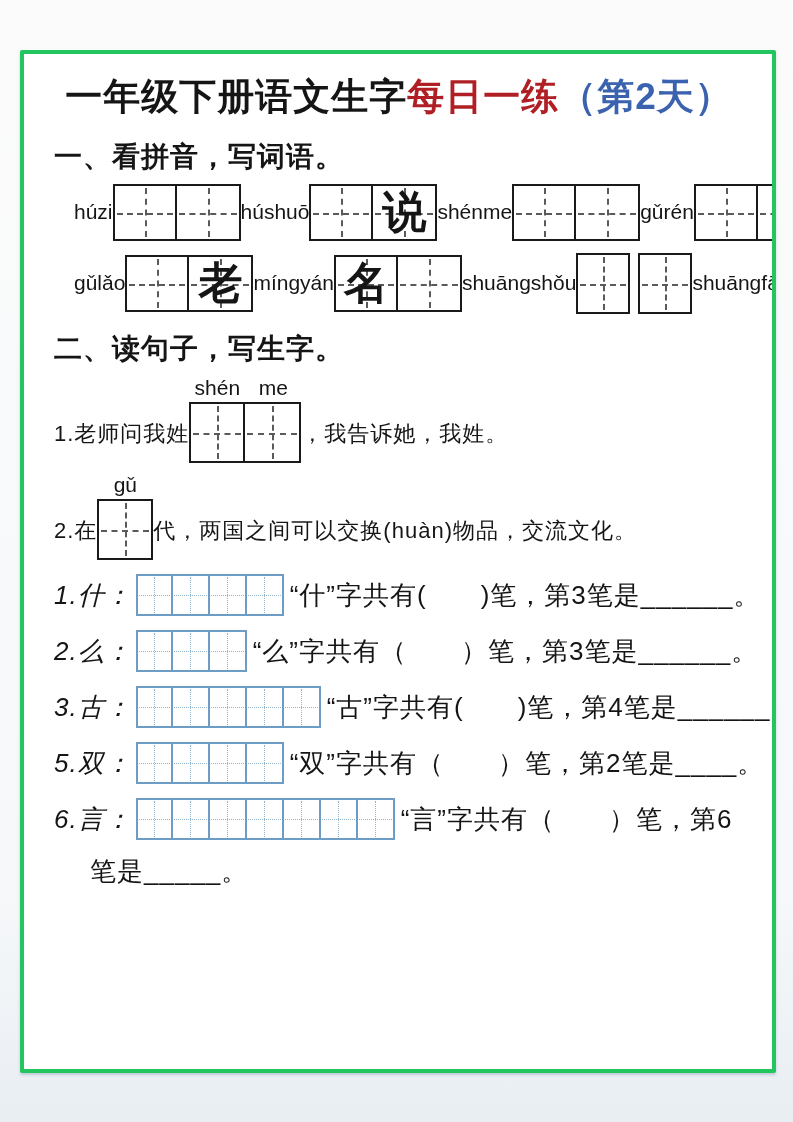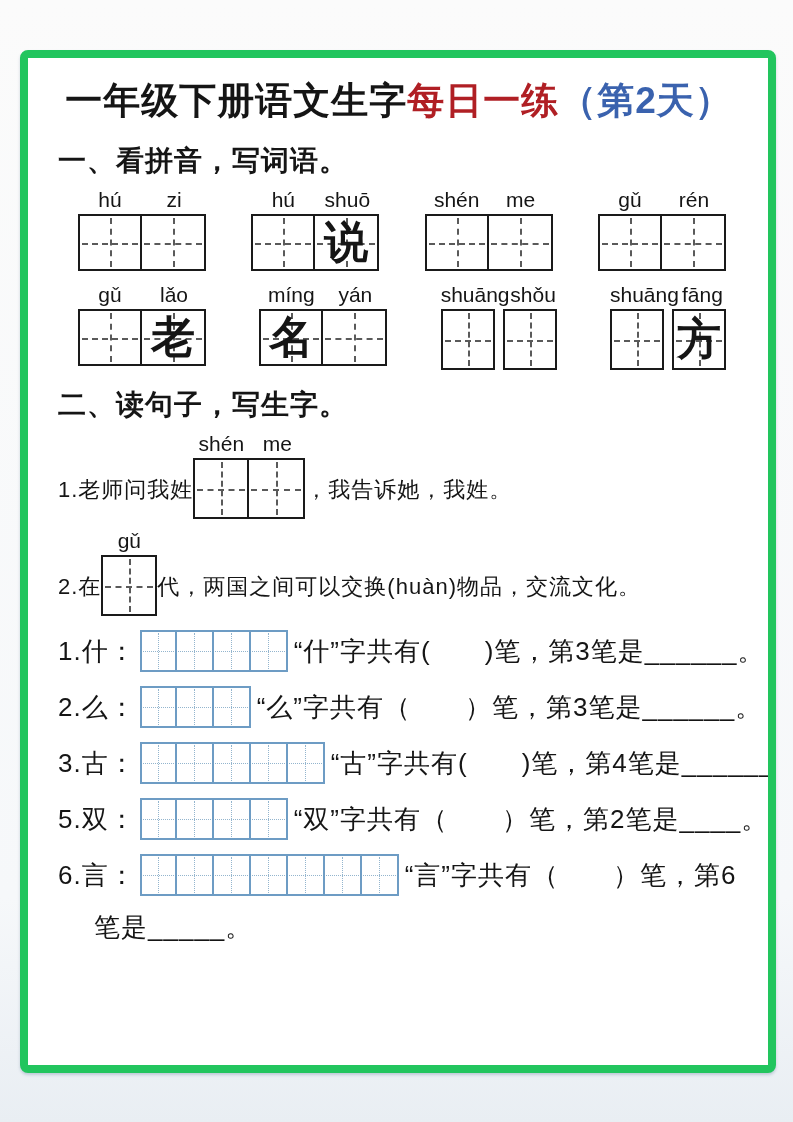--- a/index.html
+++ b/index.html
@@ -5,34 +5,34 @@
   * { margin:0; padding:0; box-sizing:border-box; }
   html,body { width:793px; height:1122px; }
   body {
     font-family: "Liberation Sans", "DejaVu Sans", sans-serif;
     background: linear-gradient(180deg,#fbfbfb 0%, #f6f8fa 80%, #e9eef3 100%);
     position: relative;
     color:#151515;
   }
   .frame {
     position:absolute; left:20px; top:50px; width:756px; height:1023px;
-    background:#ffffff; border:8px solid #22c55e; border-radius:8px;
+    background:#ffffff; border:4px solid #22c55e; border-radius:2px;
     padding:14px 28px 10px 30px;
     box-shadow: 0 2px 3px rgba(60,90,130,.25);
     overflow:hidden;
   }
   .title { text-align:center; font-size:37px; font-weight:bold; letter-spacing:1px; margin-top:4px; white-space:nowrap; }
   .title .t-red  { color:#b01f24; }
   .title .t-blue { color:#3a62ae; }
 
   .sec-heading { font-size:28px; font-weight:bold; margin:16px 0 8px 0; letter-spacing:1px; }
 
   
   .wrow { display:flex; justify-content:space-between; padding:0 14px 0 20px; margin-bottom:12px; }
-  .wgroup { display:flex; flex-direction:column; align-items:center; }
+  .wgroup { display:flex; flex-direction:row; align-items:center; }
   .pinyin-pair { display:flex; width:100%; font-size:21px; line-height:24px; margin-bottom:2px; }
   .pinyin-pair span { flex:1; text-align:center; white-space:nowrap; }
   .boxes { display:flex; }
   .tcell { position:relative; width:64px; height:57px; border:2px solid #1a1a1a; background:#fff; }
   .boxes.joined .tcell + .tcell { border-left:none; }
   .boxes.split .tcell { width:54px; height:61px; }
   .boxes.split .tcell + .tcell { margin-left:8px; }
   .tcell::before { content:""; position:absolute; left:2px; right:2px; top:50%; border-top:2px dashed #5a5a5a; }
   .tcell::after  { content:""; position:absolute; top:2px; bottom:2px; left:50%; border-left:2px dashed #5a5a5a; }
   .hanzi { position:absolute; inset:0; display:flex; align-items:center; justify-content:center;
@@ -42,21 +42,21 @@
   
   .sentence { display:flex; align-items:flex-end; margin:6px 0 10px 0; }
   .sentence .txt { font-size:22px; padding-bottom:14px; white-space:nowrap; letter-spacing:1px; }
   .inline-group { display:flex; flex-direction:column; align-items:center; }
   .inline-group .pinyin-pair { font-size:21px; }
   .inline-group .tcell { width:56px; height:61px; }
 
   
   .s3item { font-size:26px; margin:14px 0; letter-spacing:1px; }
   .s3line { display:flex; align-items:center; }
-  .s3item .lbl { white-space:nowrap; }
+  .s3item .lbl { white-space:nowrap;font-style:italic; }
   .bluegrid { display:flex; margin:0 6px 0 4px; }
   .bcell { position:relative; width:37px; height:42px; border:2px solid #6d9cc4; background:#fff; }
   .bcell + .bcell { border-left:none; }
   .bcell::before { content:""; position:absolute; left:1px; right:1px; top:50%; border-top:1.5px dotted #93b5ce; }
   .bcell::after  { content:""; position:absolute; top:1px; bottom:1px; left:50%; border-left:1.5px dotted #93b5ce; }
   .s3item .aft { white-space:nowrap; }
   .cont2 { margin:14px 0 0 36px; }
   .cont2:empty { display:none; }
 </style>
 </head>

